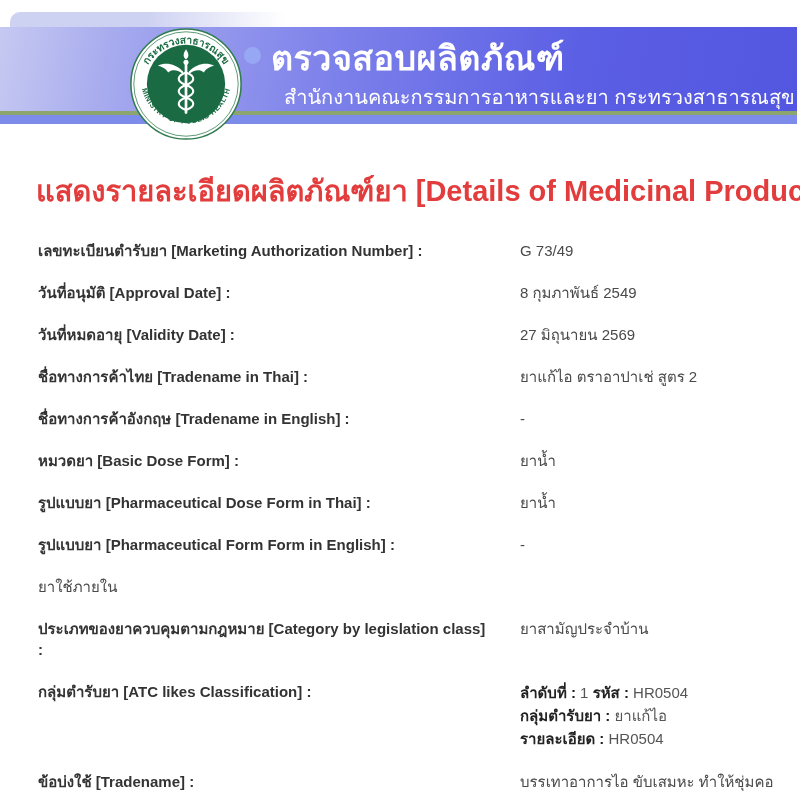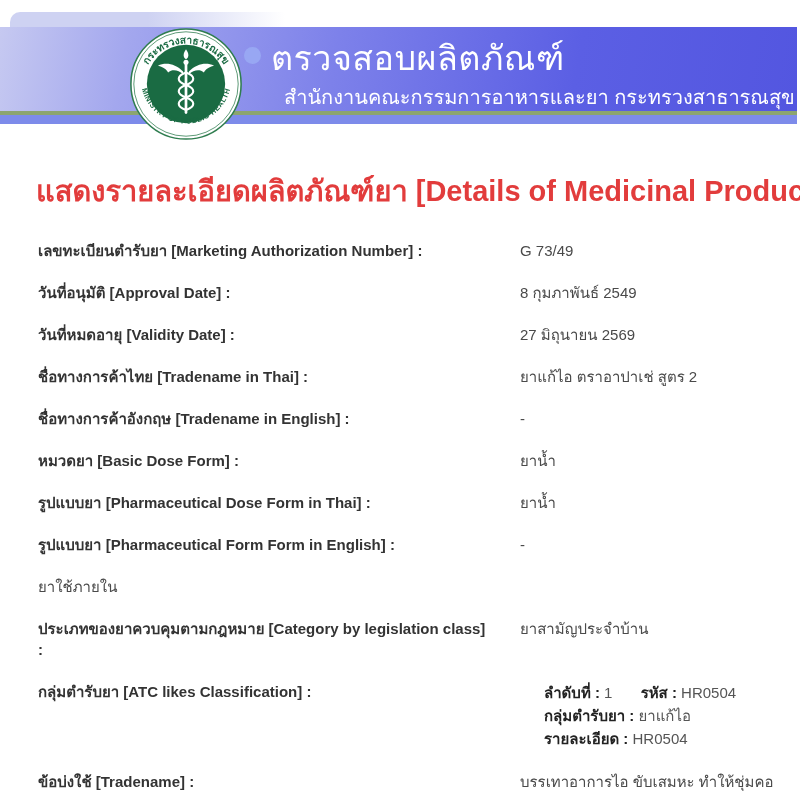--- a/index.html
+++ b/index.html
@@ -21,21 +21,21 @@
   }
   .green-line{position:absolute;left:0;top:111px;right:3px;height:4px;background:#8ca56f;}
   .blue-bar{position:absolute;left:0;top:115px;right:3px;height:9px;background:#7d8bea;}
   .logo{position:absolute;left:128px;top:26px;width:116px;height:116px;cursor:pointer;}
   .bullet{
     position:absolute;left:244px;top:47px;width:17px;height:17px;border-radius:50%;
     background:#98a7f3;
   }
   .banner-title{
     position:absolute;left:271px;top:31px;color:#ffffff;
-    font-size:34px;font-weight:400;letter-spacing:.5px;white-space:nowrap;
+    font-size:34px;font-weight:700;letter-spacing:.5px;white-space:nowrap;
   }
   .banner-subtitle{
     position:absolute;left:284px;top:81px;color:#ffffff;
     font-size:20px;white-space:nowrap;
   }
   
   .page-heading{
     margin:26px 0 0 36px;
     font-size:29px;font-weight:700;color:#e23c3c;
     white-space:nowrap;overflow:hidden;
@@ -43,21 +43,21 @@
   
   .details{margin-top:16px;}
   .row{
     display:grid;grid-template-columns:482px 1fr;
     padding:10px 0 11px 38px;
     font-size:15px;line-height:21px;
   }
   .row .label{font-weight:700;color:#333;padding-right:28px;}
   .row .value{color:#4a4a4a;padding-right:26px;}
   .atc-line{line-height:23px;}
-  .atc-line b{color:#222;font-weight:700;margin-left:24px;}
+  .atc-line b{color:#222;font-weight:700;}
   .atc-line span{color:#555;}
 </style>
 </head>
 <body>
 
 <div class="banner-wrap">
   <div class="top-strip"></div>
   <div class="band"></div>
   <div class="green-line"></div>
   <div class="blue-bar"></div>

